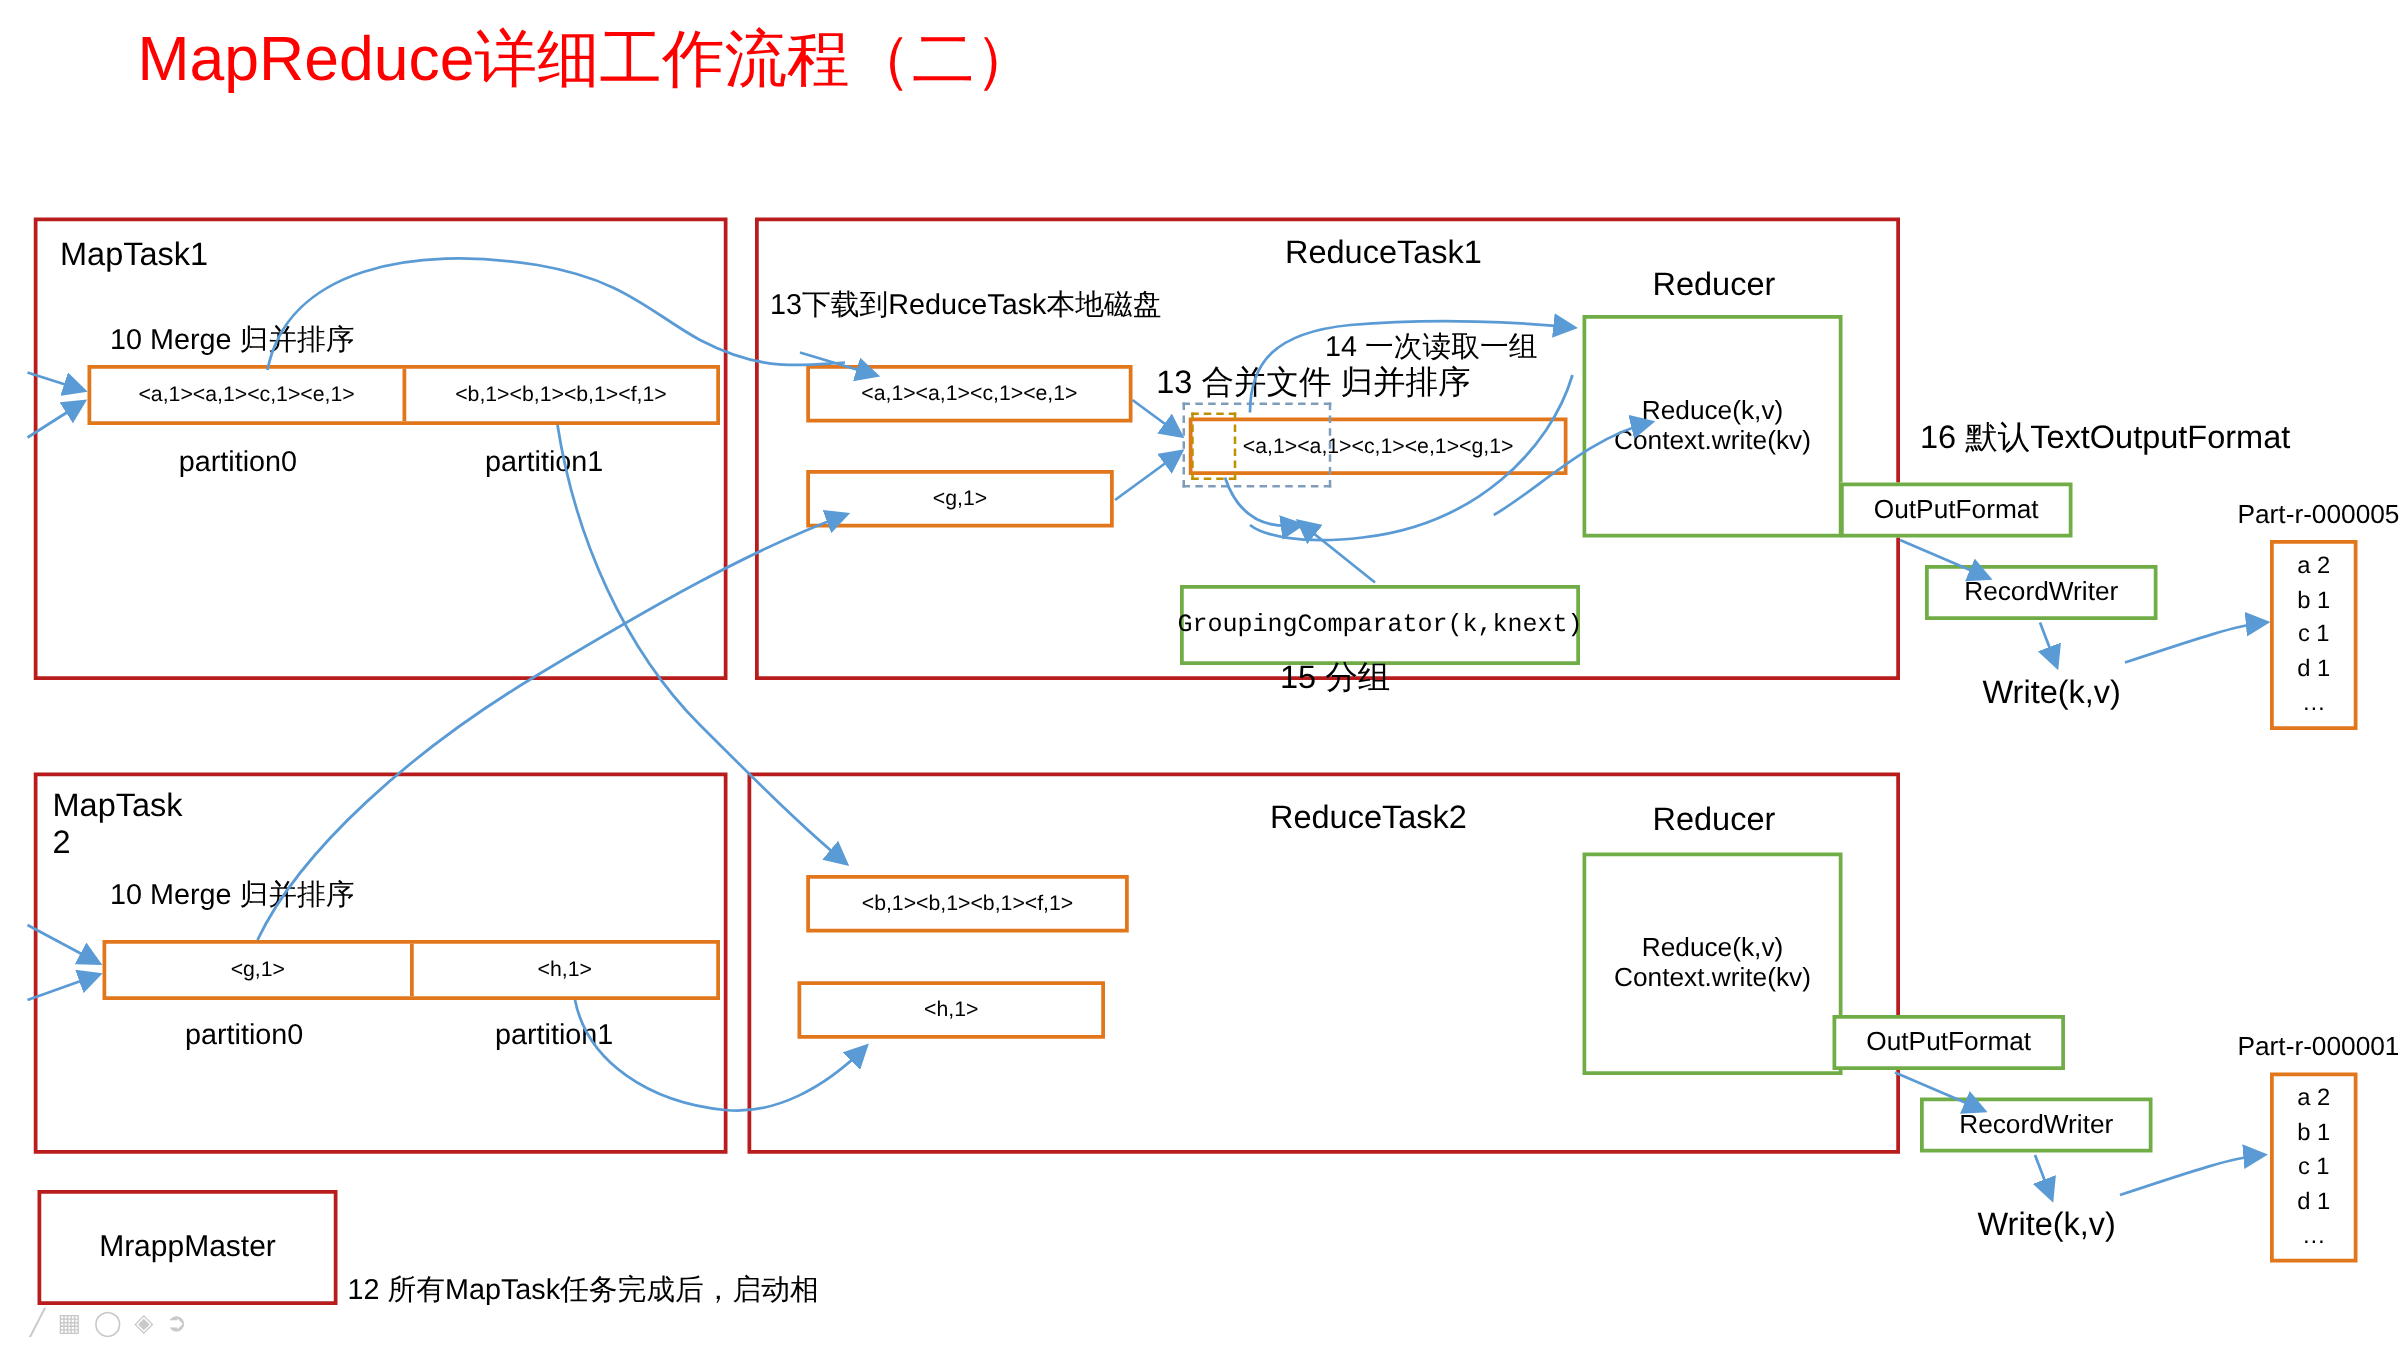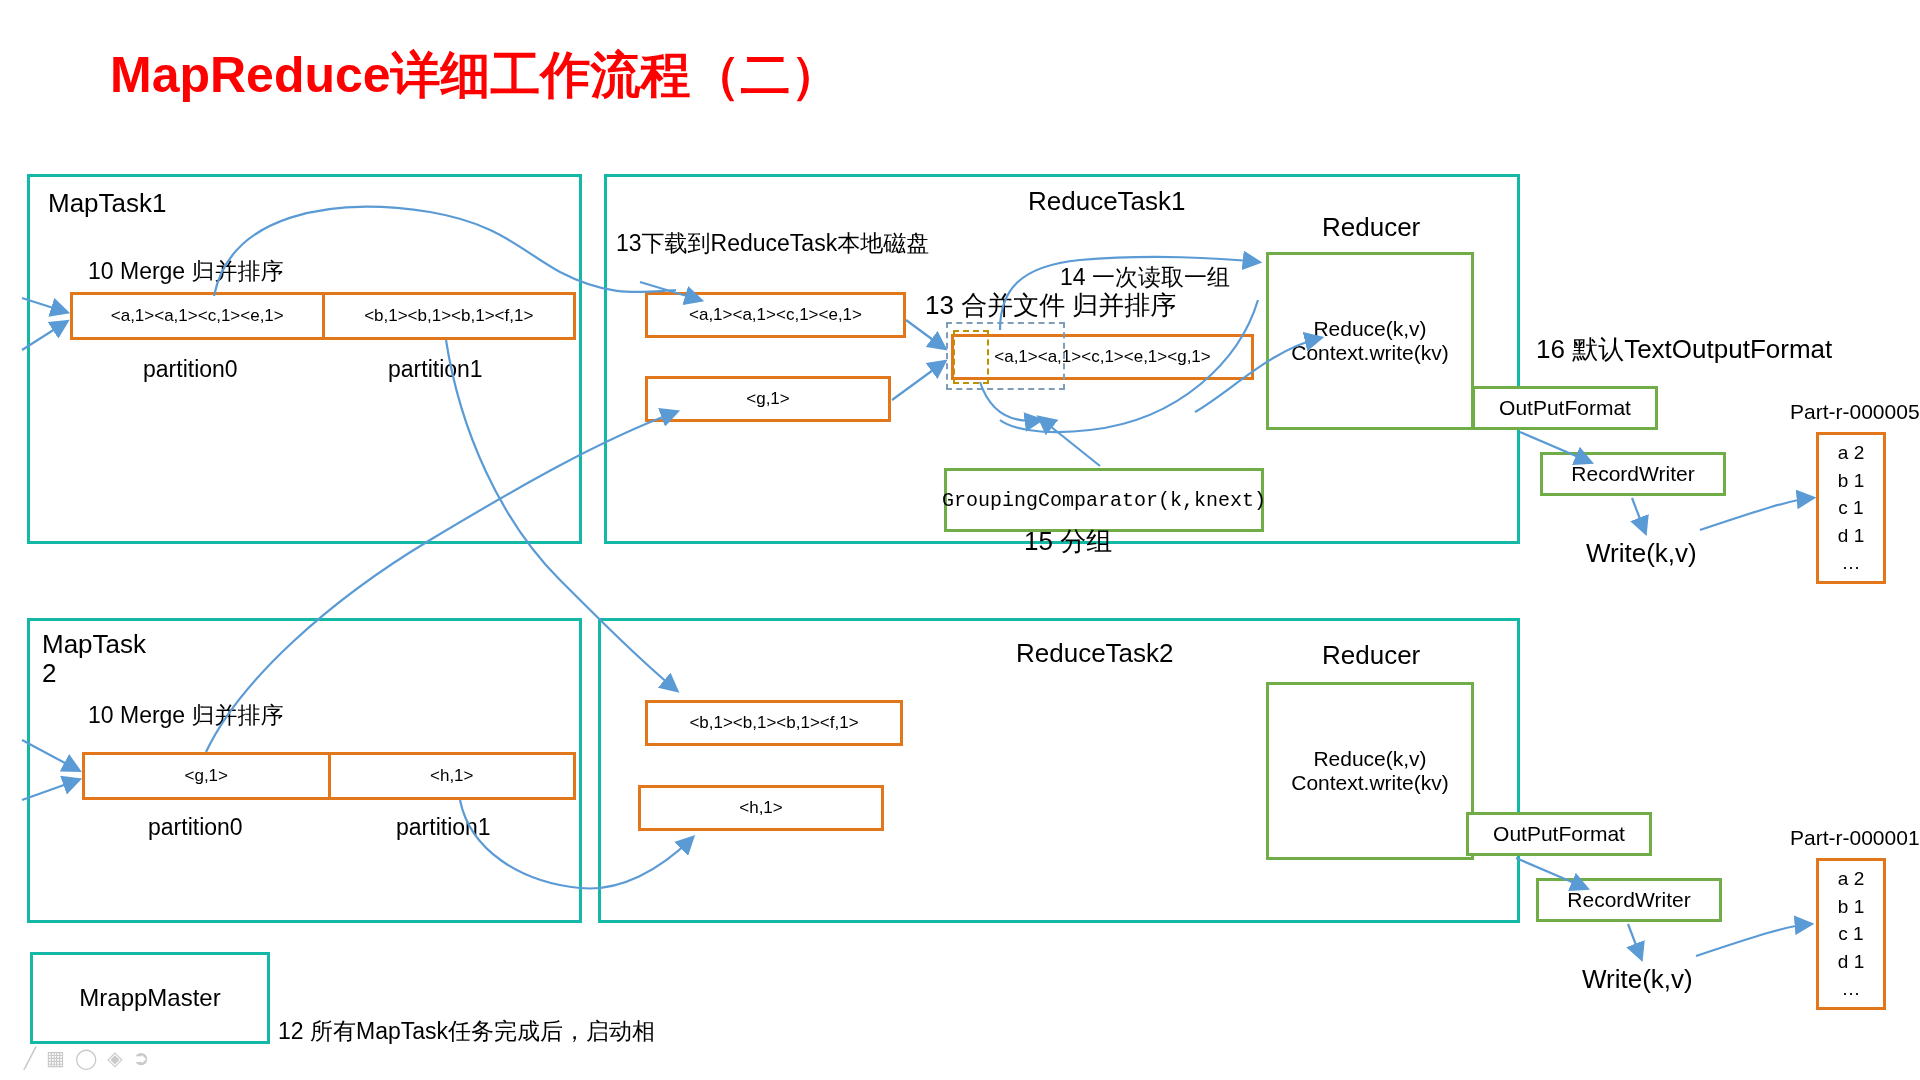--- a/index.html
+++ b/index.html
@@ -1,20 +1,20 @@
 <!DOCTYPE html>
 <html><head>
 <meta charset="utf-8">
 <style>
   html,body{margin:0;padding:0;background:#ffffff;}
   body{width:1920px;height:1080px;overflow:hidden;font-family:"Liberation Sans","DejaVu Sans",sans-serif;color:#000;}
   #stage{position:relative;width:1920px;height:1080px;}
   .abs{position:absolute;box-sizing:border-box;}
-  #title{left:110px;top:14px;color:#ff0000;font-size:50px;font-weight:700;letter-spacing:0px;white-space:nowrap;margin-top:28px;}
-  .blkbox{border:3px solid #14b8a6;background:#fff;}
+  #title{left:110px;top:14px;color:#ff0000;font-size:50px;font-weight:400;letter-spacing:0px;white-space:nowrap;}
+  .blkbox{border:3px solid #b91c1c;background:#fff;}
   .orangebox{border:3px solid #e2761b;background:#fff;display:flex;align-items:center;justify-content:center;font-size:17px;white-space:nowrap;}
   .greenbox{border:3px solid #70ad47;background:#fff;display:flex;align-items:center;justify-content:center;text-align:center;font-size:21px;}
   .lbl{font-size:23px;white-space:nowrap;}
   .lbl-sm{font-size:21px;white-space:nowrap;}
   .lbl-lg{font-size:26px;white-space:nowrap;}
   .split{display:flex;}
   .split > div{flex:1;display:flex;align-items:center;justify-content:center;font-size:17px;white-space:nowrap;padding:0 4px;}
   .split > div + div{border-left:3px solid #e2761b;}
   .dashgold{border:2px dashed #bf9000;background:transparent;}
   .dashgray{border:2px dashed #7f9db9;background:transparent;}

